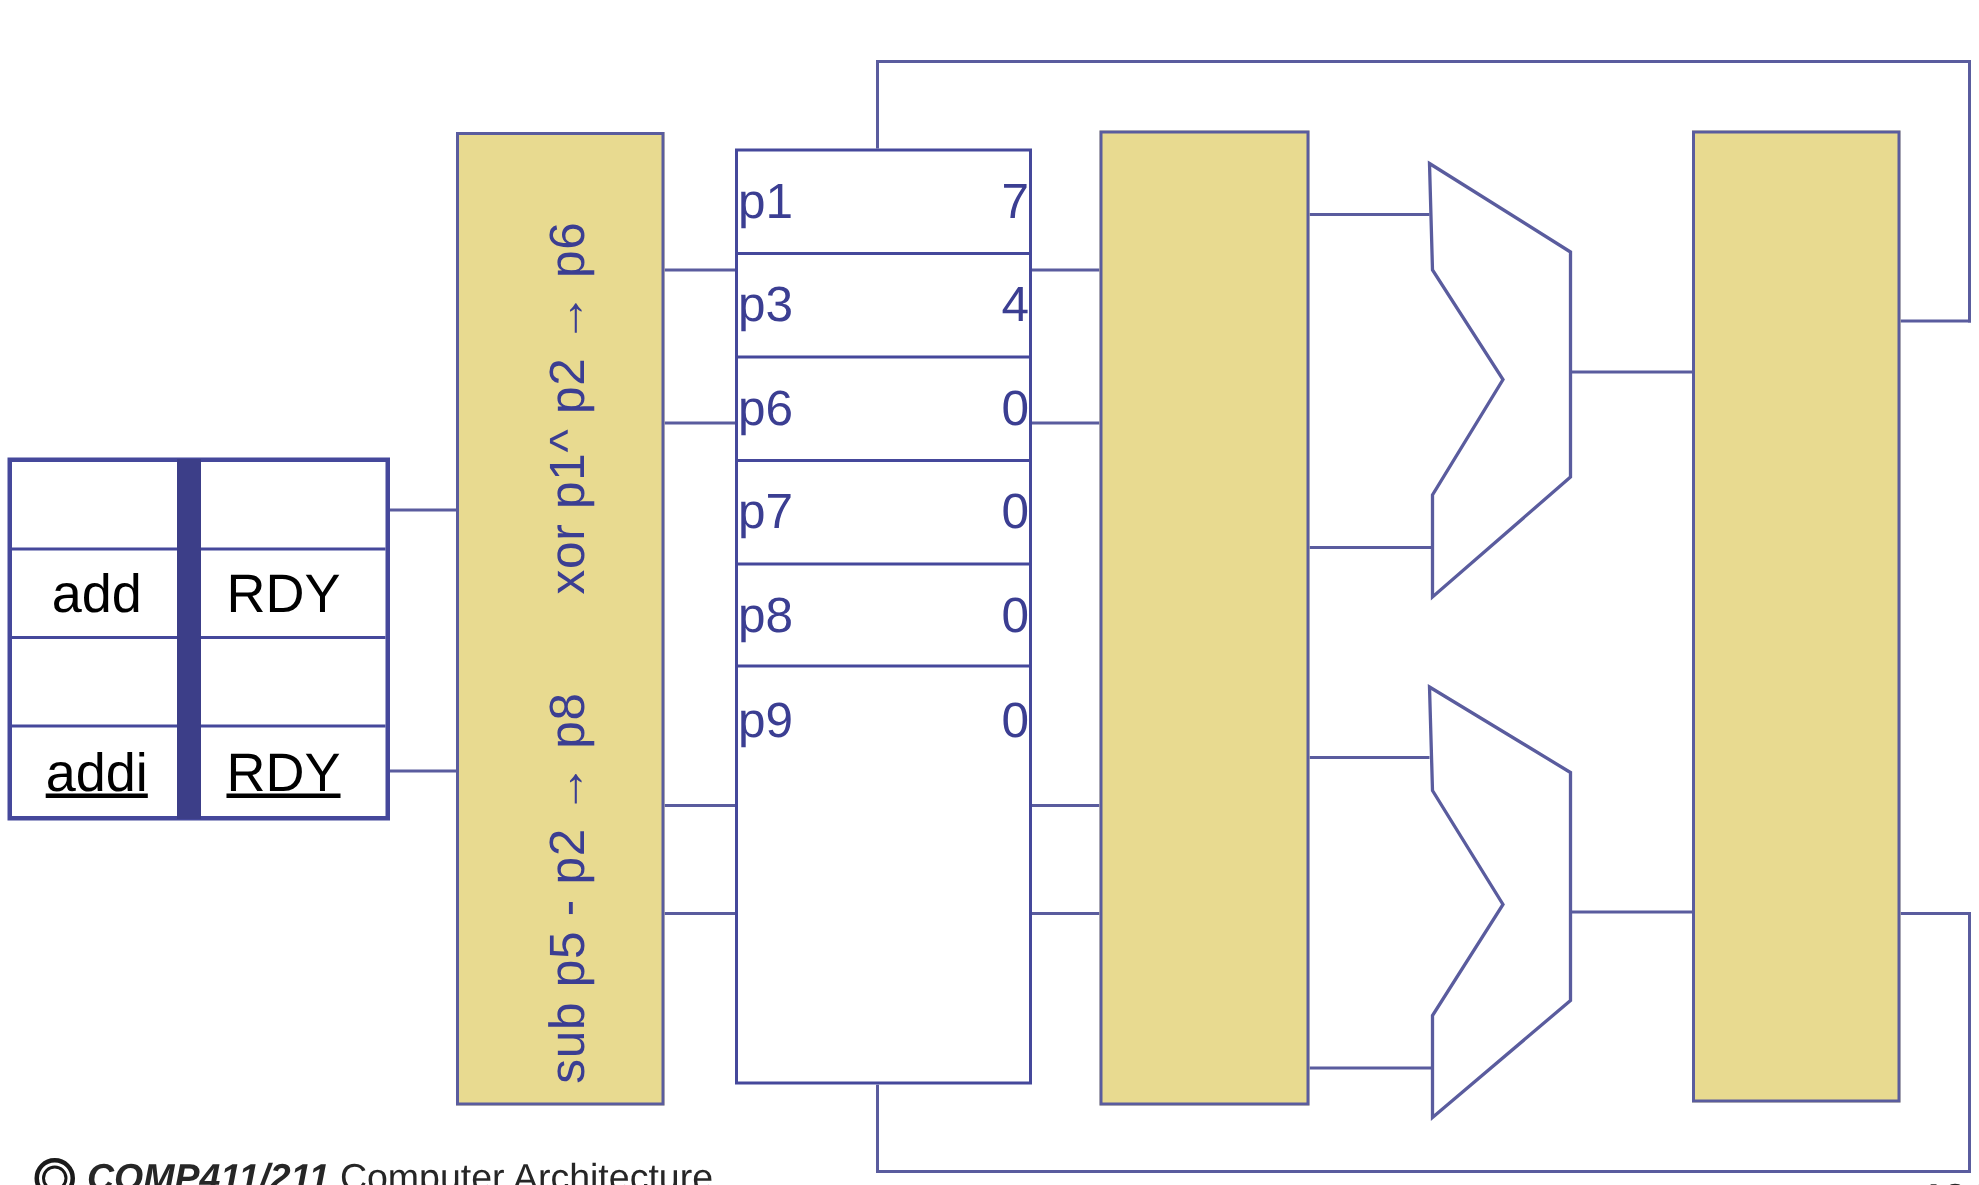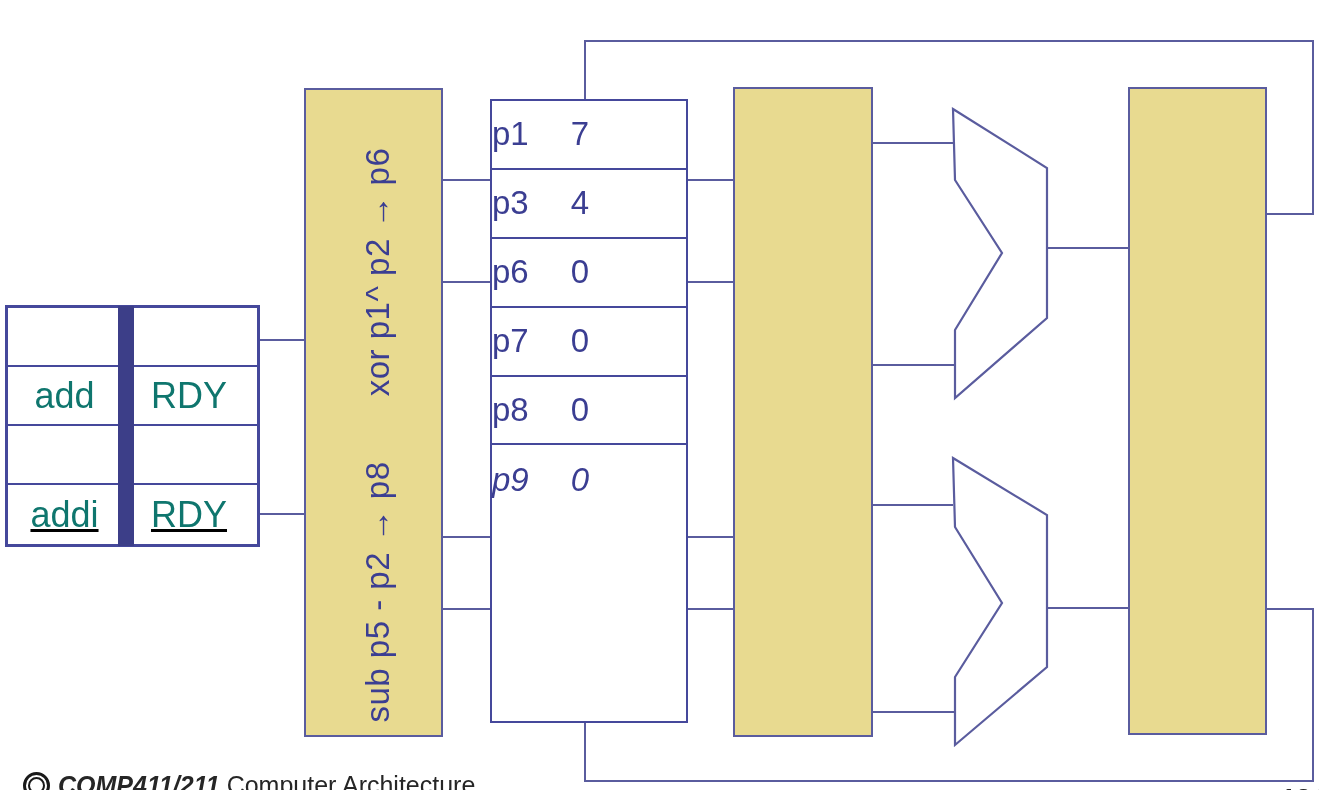--- a/index.html
+++ b/index.html
@@ -24,36 +24,36 @@
   
   .iq{
     position:absolute;left:5px;top:305px;width:255px;height:242px;
     border:3px solid #45489B;box-sizing:border-box;
     display:grid;grid-template-rows:1fr 1fr 1fr 1fr;
   }
   .iq-row{display:flex;border-bottom:2px solid #45489B;}
   .iq-row:last-child{border-bottom:none;text-decoration:underline;}
   .iq-cell{
     display:flex;align-items:center;justify-content:center;
-    font-size:36px;color:#0f766e;box-sizing:border-box;
+    font-size:36px;color:#000000;box-sizing:border-box;
   }
   .iq-cell.op{width:113px;}
   .iq-cell.st{flex:1;text-align:center;}
   .iq-bar{position:absolute;left:118px;top:306px;width:16px;height:240px;background:#3C3E88;}
   
   .rf{
     position:absolute;left:490px;top:99px;width:198px;height:624px;
     border:2px solid #45489B;box-sizing:border-box;
     display:grid;grid-template-rows:repeat(9,1fr);background:#fff;
   }
   .rf-row{
-    display:flex;align-items:center;justify-content:flex-start;gap:42px;
+    display:flex;align-items:center;justify-content:space-between;gap:42px;
     border-bottom:2px solid #45489B;font-size:33px;color:#3B3E92;
   }
-  .rf-row:last-child{border-bottom:none;font-style:italic;}
+  .rf-row:last-child{border-bottom:none;}
   .alu{position:absolute;}
   
   .seal{
     position:absolute;left:23px;top:772px;width:27px;height:27px;border-radius:50%;
     border:3px solid #1a1a1a;box-sizing:border-box;
     display:flex;align-items:center;justify-content:center;
   }
   .seal::after{content:"";width:13px;height:13px;border-radius:50%;border:2px solid #1a1a1a;}
   .footer-text{
     position:absolute;left:58px;top:771px;font-size:25px;color:#262626;white-space:nowrap;

